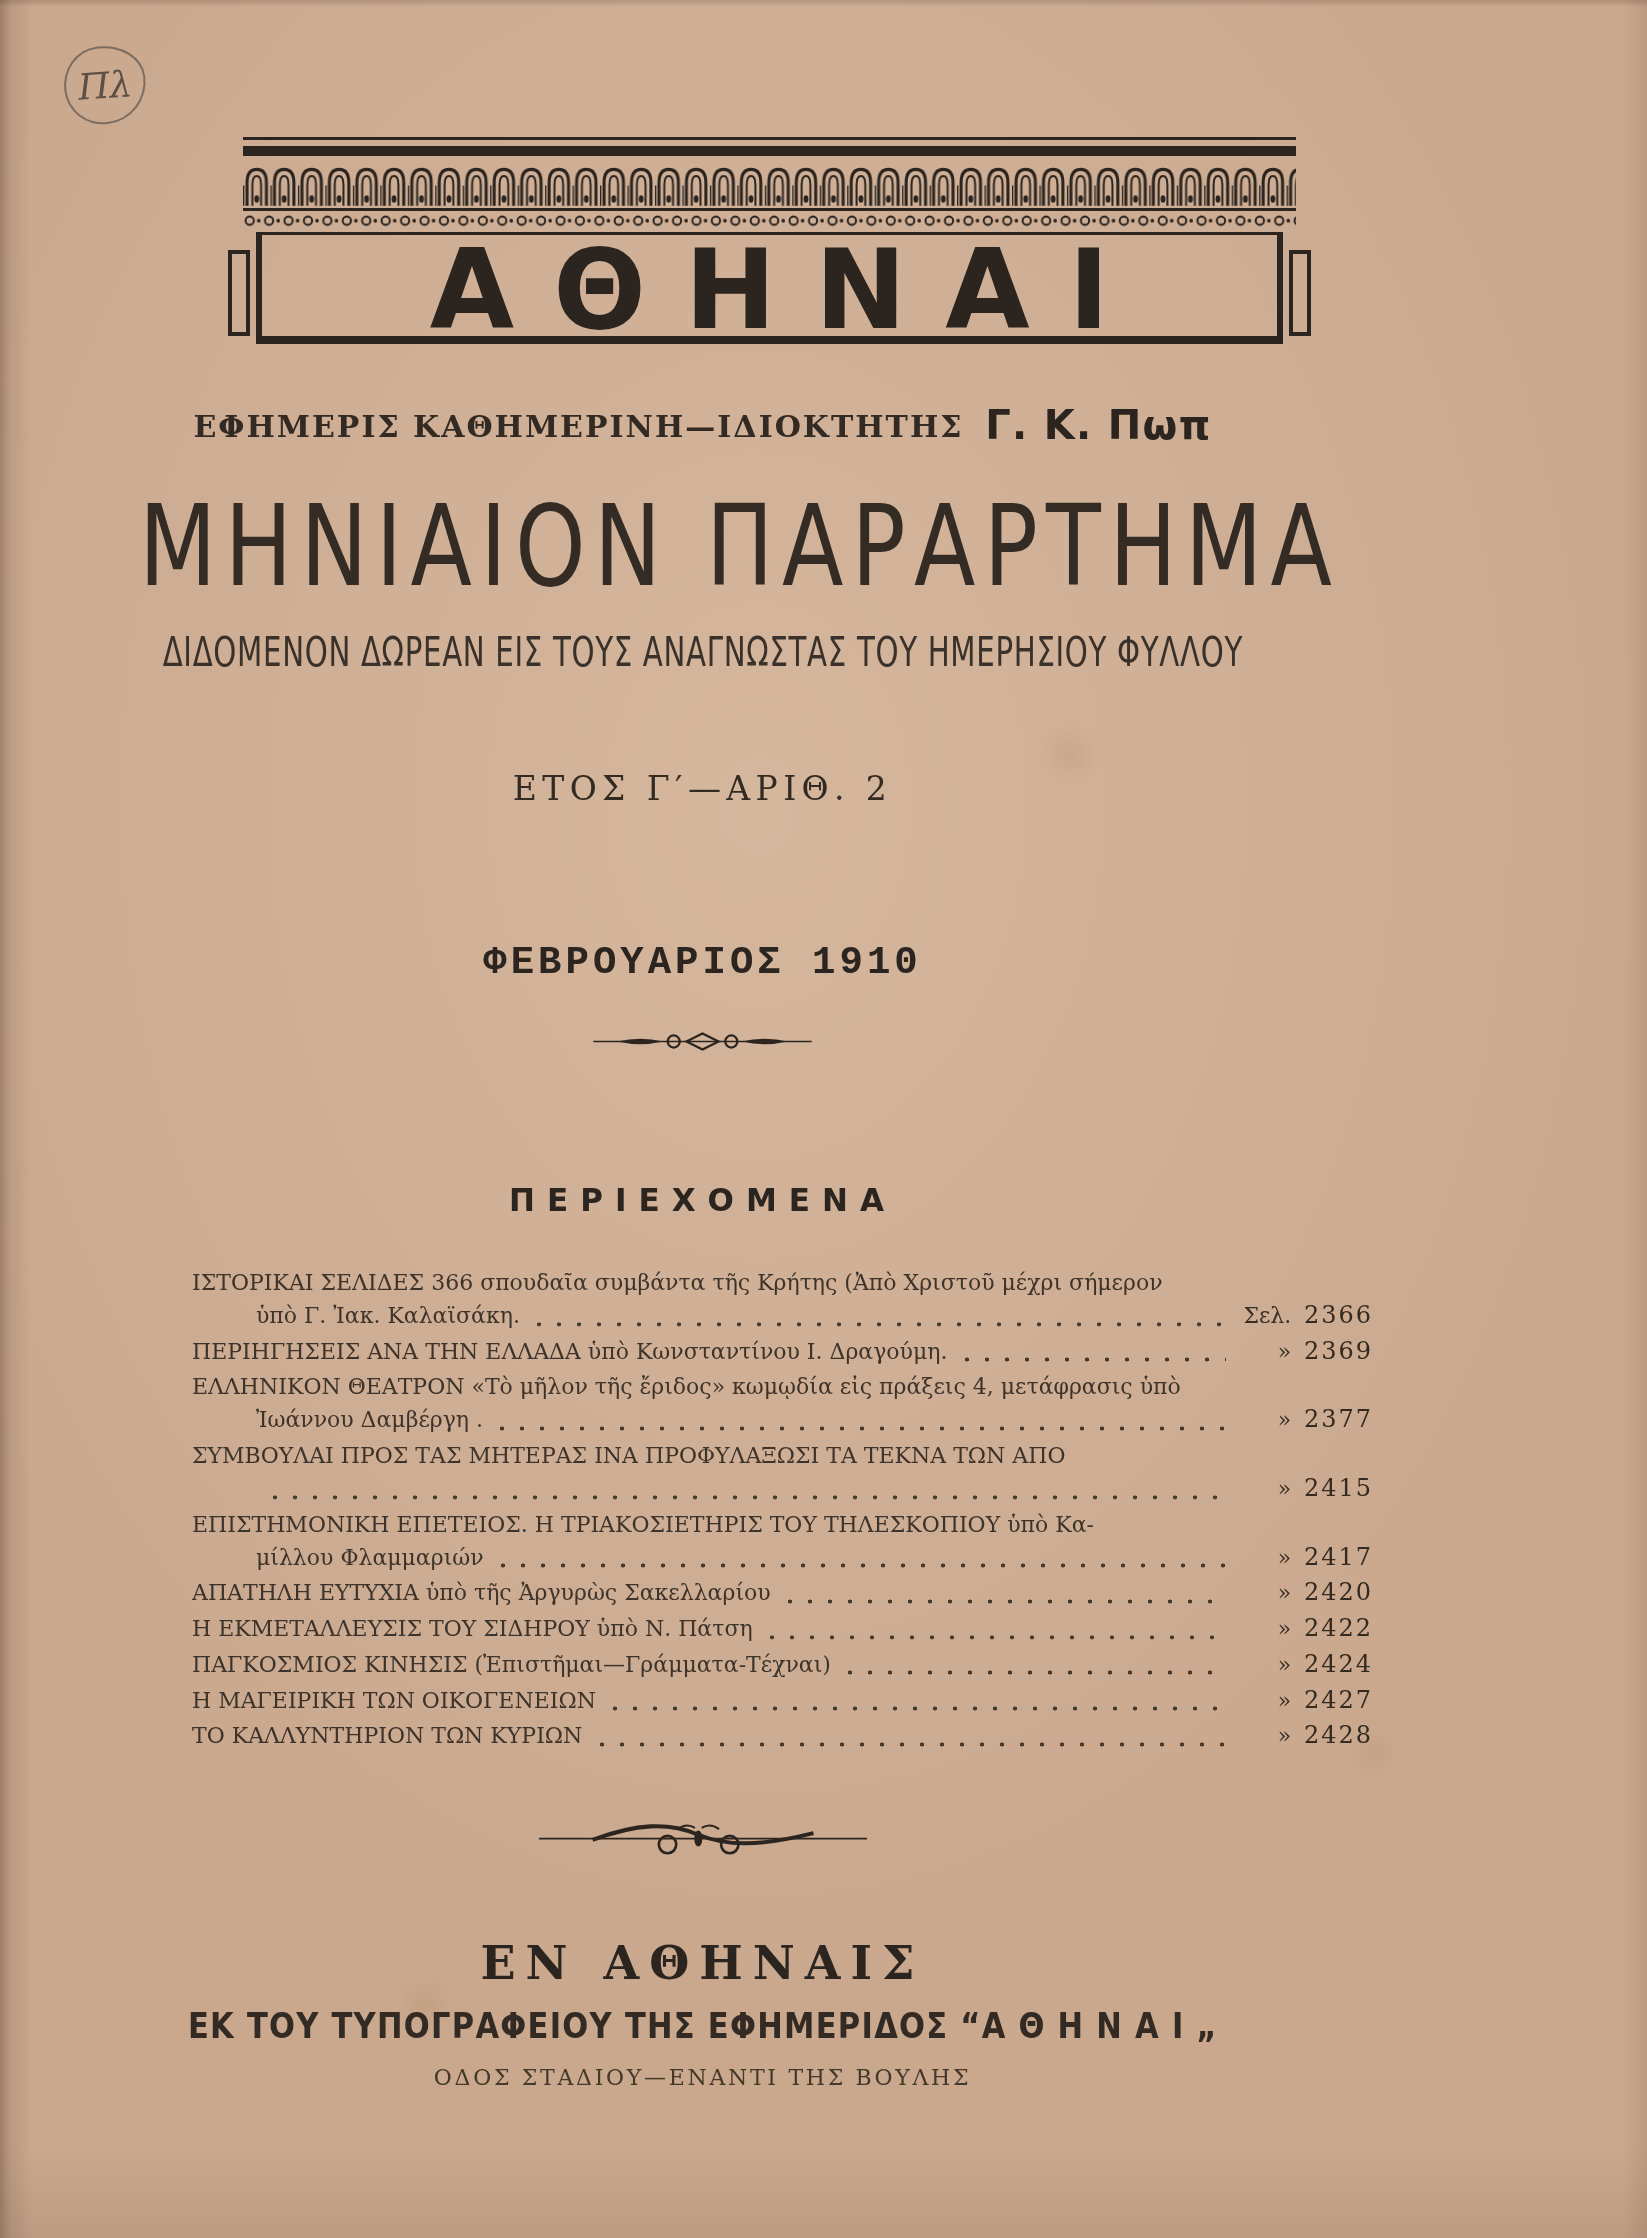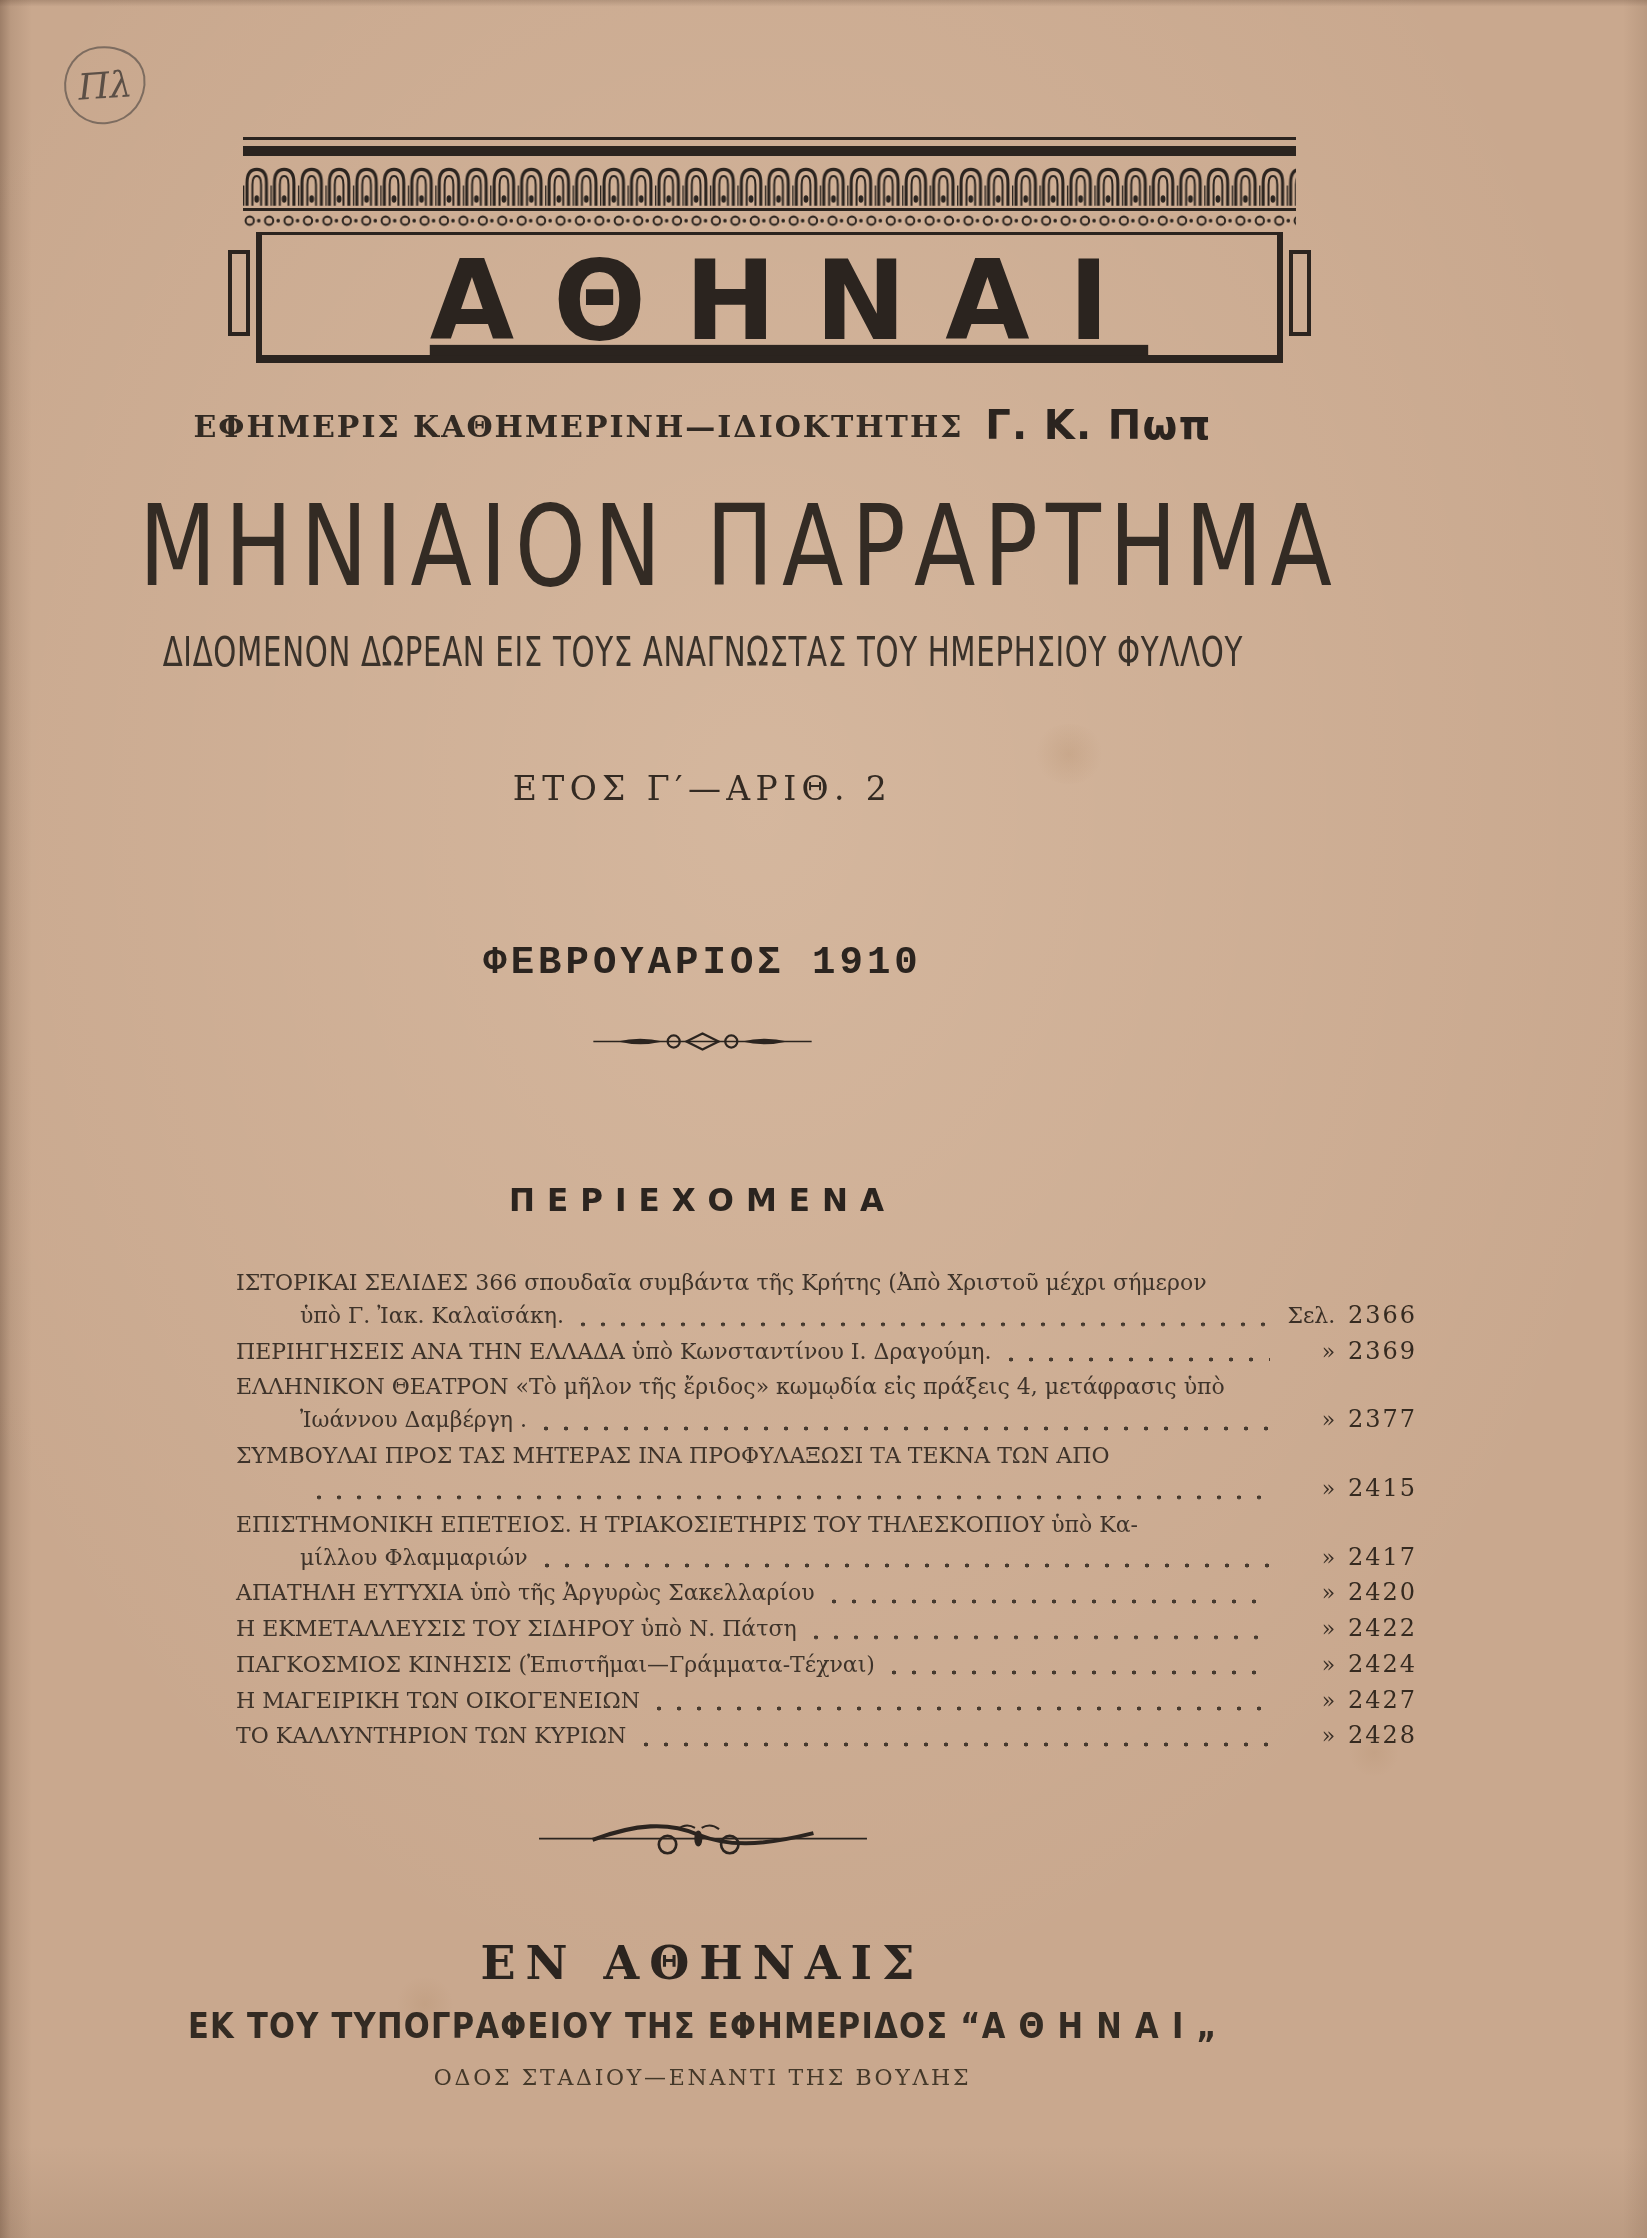--- a/index.html
+++ b/index.html
@@ -40,23 +40,23 @@
 
   
   .masthead{ position:absolute; left:243px; top:137px; width:1053px; }
   .mh-rule{ background:#2b241f; }
   .mh-rule.r1{ height:3.4px; margin-bottom:5.4px; }
   .mh-rule.r2{ height:10.7px; margin-bottom:7.4px; }
   .mh-rule.r3{ height:3.4px; margin-top:0.7px; }
   .frieze, .beads{ display:block; }
   .beads{ margin-top:3.4px; }
   .title-box{
-    position:relative; margin:4.7px 13.4px 0; height:131px;
+    position:relative; margin:4.7px 13.4px 0; height:112px;
     border-style:solid; border-color:#2b241f; border-width:3.4px 6.7px 8px 6.7px;
-    display:flex; align-items:flex-end; justify-content:center;text-decoration:underline;
+    display:flex; align-items:flex-start; justify-content:center;
   }
   .ear{ position:absolute; width:21.4px; height:86px; border:4.7px solid #2b241f; top:14.7px; }
   .ear.left{ left:-34px; } .ear.right{ right:-34px; }
   .masthead-title{
     font-family:"DejaVu Sans", sans-serif; font-weight:bold;
     font-size:109px; letter-spacing:39px; padding-left:39px; line-height:1;
     color:#2b241f; transform:scaleY(1.02);
   }
 
   .center-line{ position:absolute; left:0; width:1405px; text-align:center; white-space:nowrap; }
@@ -87,21 +87,21 @@
     font-size:39px; letter-spacing:4px; color:#2b241f; }
 
   .divider-small{ top:1028px; }
   .scroll-flourish{ top:1813px; }
 
   .toc-heading{ top:1182px; font-family:"DejaVu Sans", sans-serif; font-weight:bold;
     font-size:31px; letter-spacing:12px; color:#2b241f; }
 
   
   .toc{ position:absolute; left:192px; top:1266px; width:1181px;
-    font-size:22px; color:#3e332a;margin-left:44px; }
+    font-size:22px; color:#3e332a; }
   .toc-row{ margin-bottom:2.7px; }
   .toc-line{ display:flex; align-items:baseline; line-height:33px; }
   .toc-line.cont{ padding-left:64px; }
   .toc-text{ white-space:nowrap; }
   .leader{
     flex:1; min-width:20px; height:6.7px; margin:0 8px 4.7px 9.4px; align-self:flex-end;
     background-image:radial-gradient(circle, #463a2f 1.8px, rgba(0,0,0,0) 2.1px);
     background-size:20px 6.7px; background-repeat:repeat-x; background-position:0 bottom;
   }
   .marker{ width:64px; text-align:right; padding-right:6.7px; flex:none; color:#3a2f26; }

